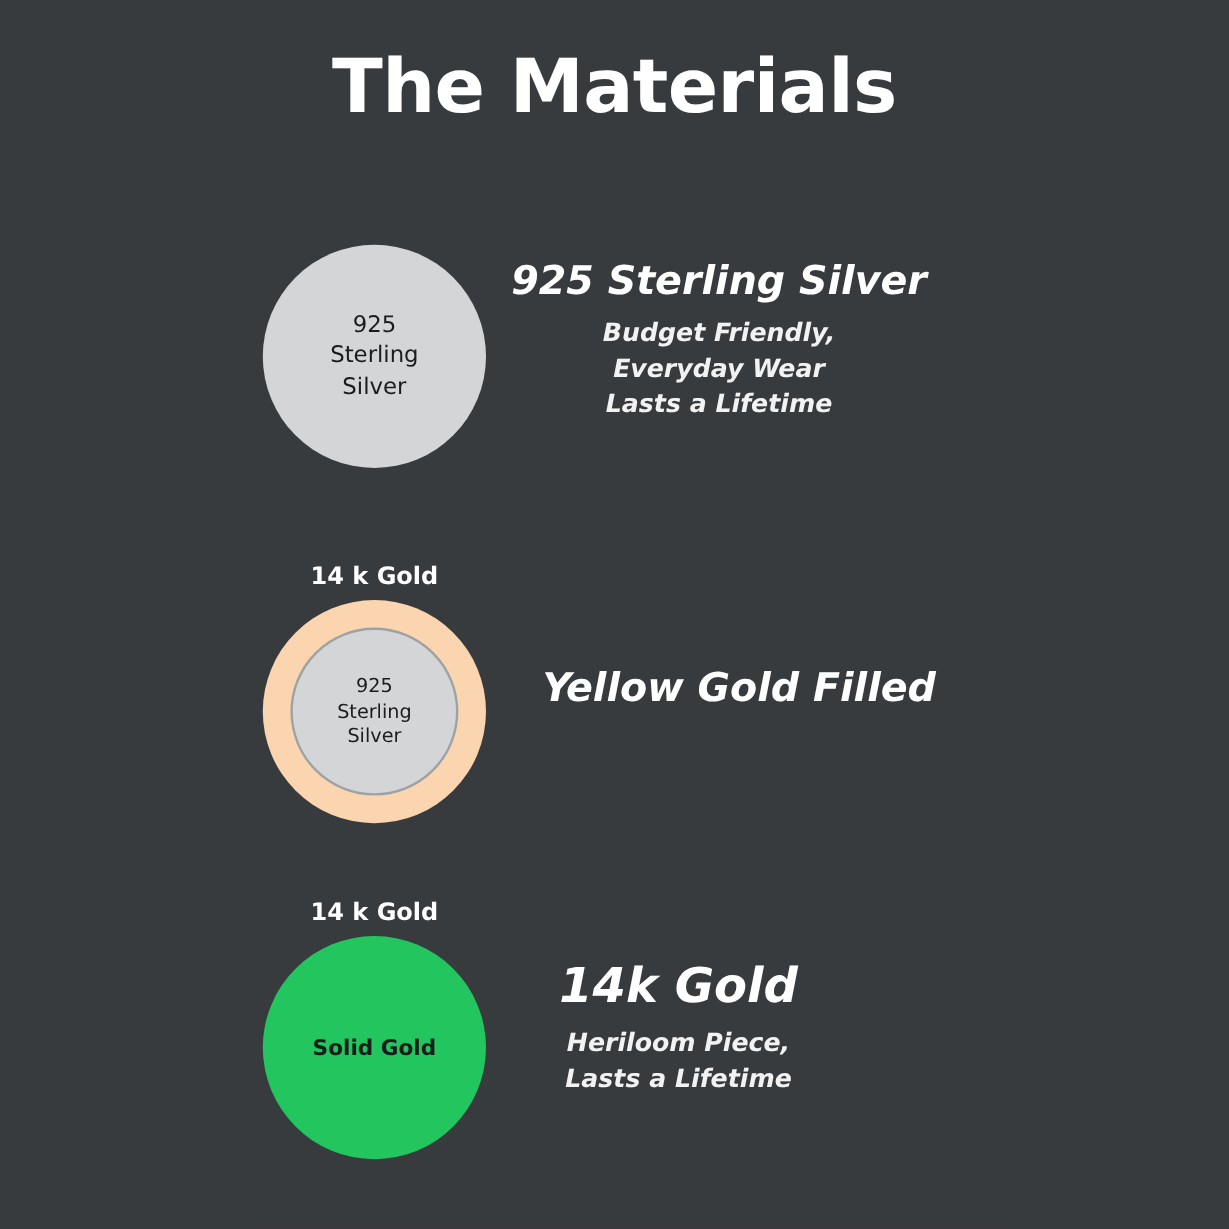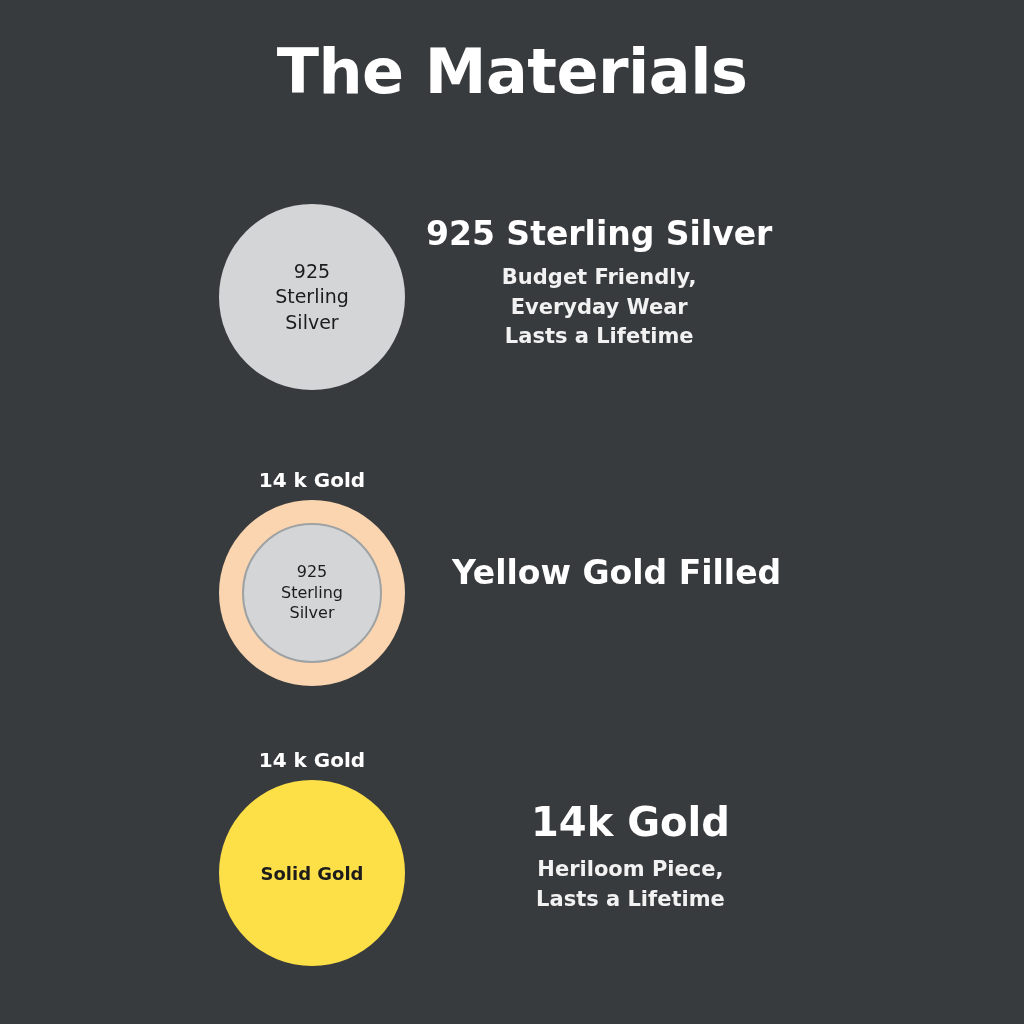--- a/index.html
+++ b/index.html
@@ -90,32 +90,33 @@
     font-size: 16px;
     line-height: 1.3;
     box-sizing: border-box;
   }
 
   
   .disc-gold {
     width: 186px;
     height: 186px;
     border-radius: 50%;
-    background: #fde047;
+    background: #22c55e;
     display: flex;
     align-items: center;
     justify-content: center;
     text-align: center;
     color: #1c1c1c;
     font-size: 18px;
     font-weight: bold;
   }
 
   .text-col {
     margin-left: 34px;
+    font-style: italic;
   }
   .mat-title {
     font-size: 33px;
     font-weight: bold;
     color: #ffffff;
     margin-bottom: 10px;
     white-space: nowrap;
   }
   .mat-desc {
     font-size: 21px;
@@ -124,21 +125,21 @@
     line-height: 1.42;
     text-align: center;
   }
 
   .row1 { top: 176px; left: 212px; }
   .row2 { top: 468px; left: 212px; }
   .row3 { top: 748px; left: 212px; }
 
   .row1 .text-col { margin-left: 14px; }
   .row2 .text-col { margin-left: 40px; }
-  .row3 .text-col { margin-left: 119px; }
+  .row3 .text-col { margin-left: 54px; }
 
   .row3 .mat-title { font-size: 40px; }
   .spacer-cap { height: 28px; }
 </style>
 </head>
 <body>
 
 <div class="page-title">The Materials</div>
 
 <div class="row row1">

